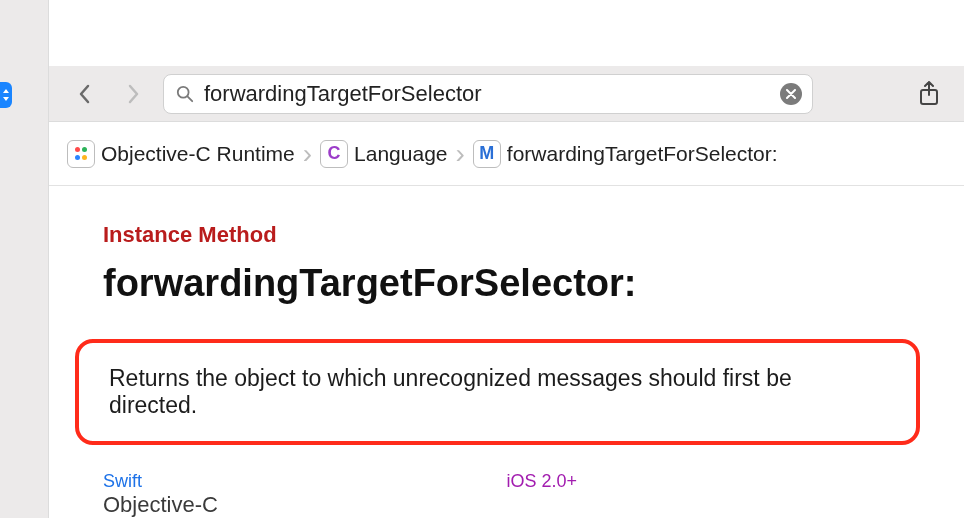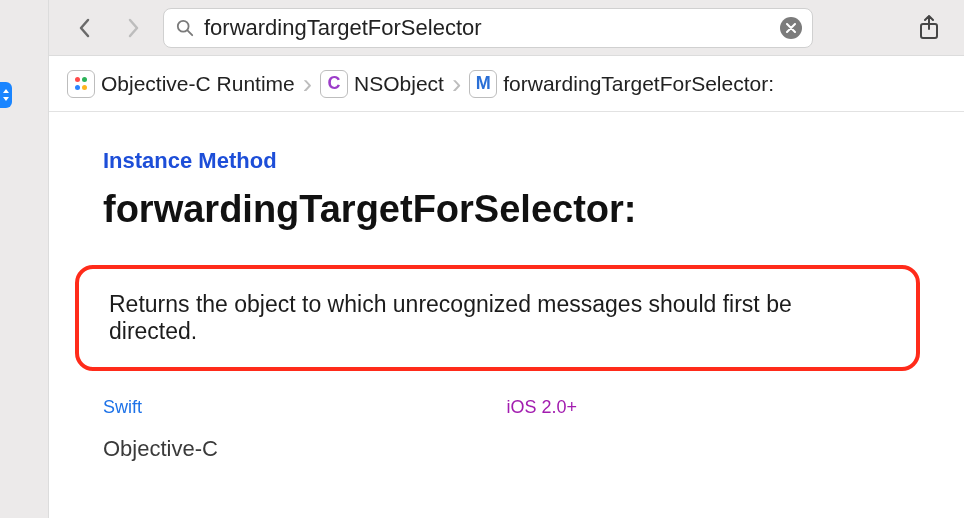--- a/index.html
+++ b/index.html
@@ -25,20 +25,21 @@
 
   
   .doc-panel {
     position: absolute;
     left: 48px; top: 0;
     width: 916px; height: 518px;
     background: #fff;
     border-left: 1px solid #dcdcdc;
     display: flex;
     flex-direction: column;
+    justify-content: flex-end;
   }
 
   
   .toolbar {
     height: 56px;
     background: #eceaea;
     display: flex;
     align-items: center;
     padding: 0 24px;
     gap: 18px;
@@ -86,21 +87,21 @@
 
   .share-btn {
     margin-left: auto;
     color: #454545;
     display: flex;
   }
   .share-btn svg { width: 22px; height: 26px; }
 
   
   .crumb-row {
-    height: 56px;
+    height: 64px;
     background: #fff;
     border-bottom: 1px solid #e2e2e2;
     display: flex;
     align-items: center;
     padding: 0 18px;
     gap: 6px;
     font-size: 21px;
     color: #222;
   }
   .crumb-badge {
@@ -140,21 +141,21 @@
   .crumb-item { display: flex; align-items: center; }
 
   
   .content {
     padding: 36px 54px 0 54px;
     overflow: hidden;
   }
   .kind-label {
     font-size: 22px;
     font-weight: 600;
-    color: #1d4ed8;
+    color: #b91c1c;
     margin-bottom: 14px;
   }
   .page-title {
     font-size: 38px;
     font-weight: 700;
     color: #111;
     margin-bottom: 34px;
   }
   .summary-box {
     border: 4px solid #ff2b1a;
@@ -178,21 +179,21 @@
   }
   .meta-heading {
     font-size: 19px;
     font-weight: 700;
     color: #111;
     margin-bottom: 14px;
   }
   .lang-link {
     color: #1d72e8;
     font-size: 18px;
-    margin-bottom: 18px;
+    margin-bottom: 0;
     display: block;
   }
   .lang-current {
     color: #3a3a3a;
     font-size: 22px;
   }
   .avail-item {
     color: #a21caf;
     font-size: 18px;
     margin-bottom: 10px;
@@ -254,21 +255,21 @@
             <span></span>
             <span></span>
             <span></span>
           </span>
       </span>
       <span>Objective-C Runtime</span>
     </div>
     <span class="crumb-sep">›</span>
     <div class="crumb-item">
       <span class="crumb-badge badge-class">C</span>
-      <span>NSObject</span>
+      <span>Language</span>
     </div>
     <span class="crumb-sep">›</span>
     <div class="crumb-item">
       <span class="crumb-badge badge-method">M</span>
       <span>forwardingTargetForSelector:</span>
     </div>
   </div>
 
   <div class="content">
     <div class="kind-label">Instance Method</div>

